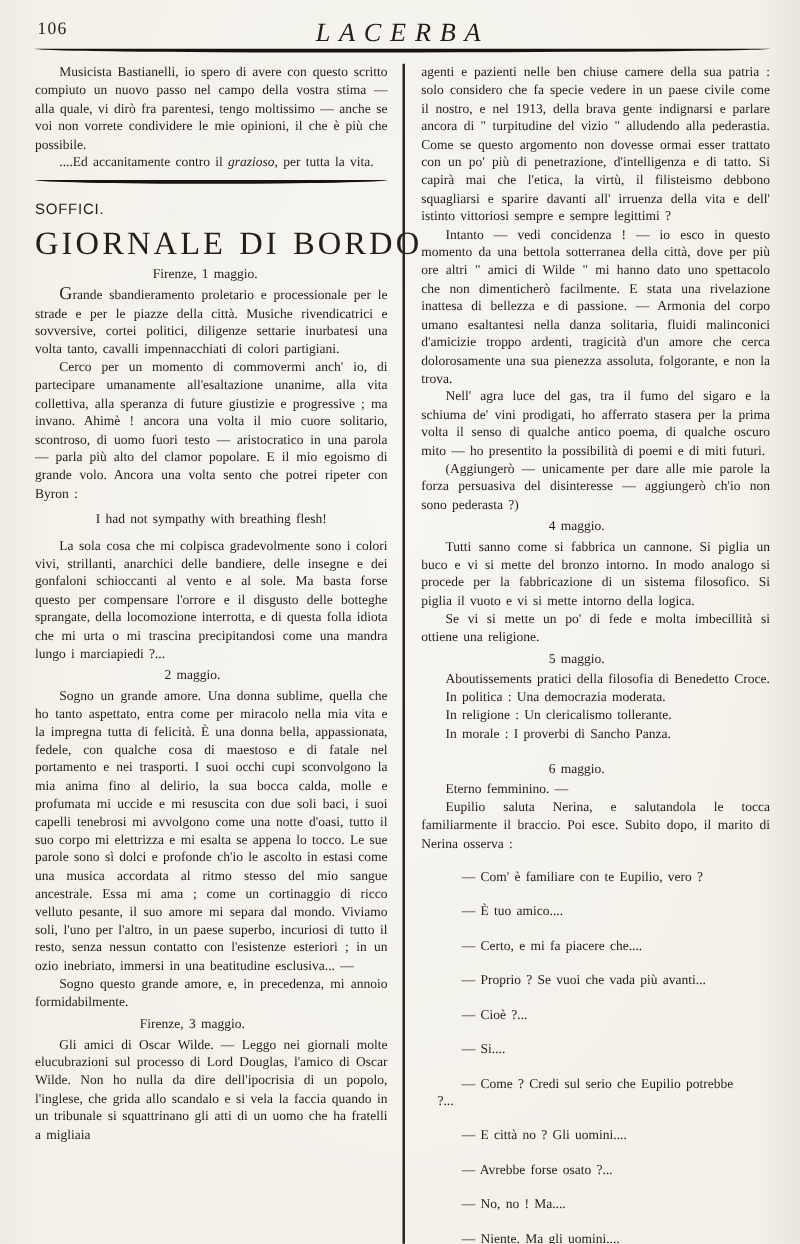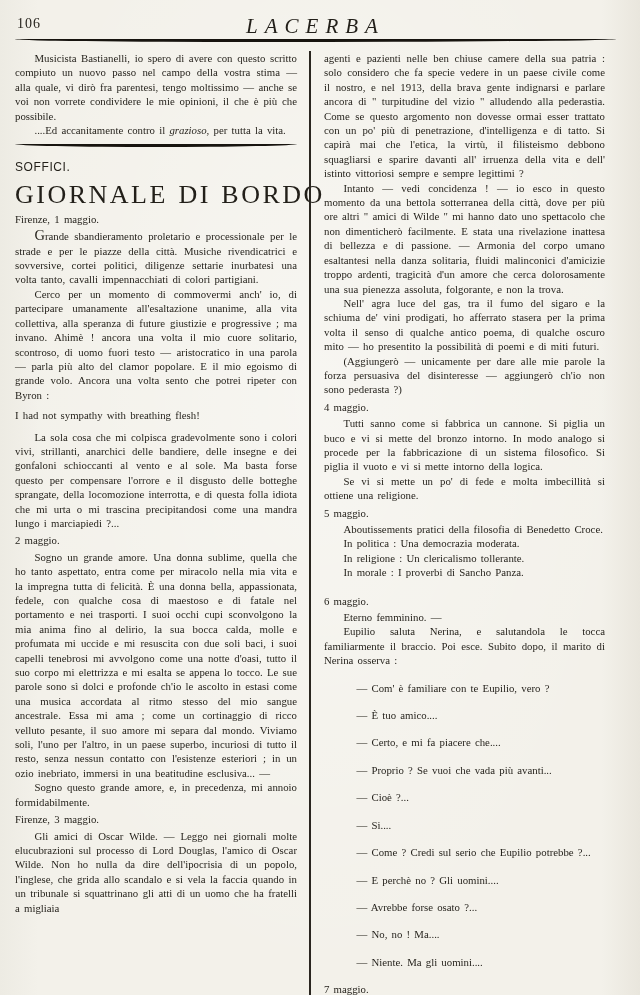--- a/index.html
+++ b/index.html
@@ -7,21 +7,21 @@
     padding: 0;
     width: 640px;
     height: 995px;
     background: #f2f0e9;
     overflow: hidden;
   }
   .page {
     box-sizing: border-box;
     width: 640px;
     height: 995px;
-    padding: 14px 24px 0 15px;
+    padding: 14px 24px 0 28px;
     font-family: "Liberation Serif", "DejaVu Serif", serif;
     color: #221f19;
     background:
       radial-gradient(ellipse at 50% 40%, rgba(255,255,255,0.35), rgba(0,0,0,0) 70%),
       linear-gradient(90deg, #edebe3 0%, #f3f1ea 6%, #f3f1ea 94%, #e9e6dd 100%),
       #f2f0e9;
   }
   .page-header {
     position: relative;
     height: 22px;
@@ -69,26 +69,27 @@
   }
   .p {
     margin: 0;
     text-align: justify;
     text-indent: 1.8em;
   }
   .p.noindent { text-indent: 0; }
   .p.leftalign { text-align: left; }
   .initial::first-letter { font-size: 14.5px; }
   .date {
-    text-align: left;
+    text-align: center;
     padding-right: 2.8em;
     margin: 3px 0 2px;
   }
   .date.near-right { padding-right: 0.9em; }
   .verse {
+    text-align: center;
     text-indent: 0;
     margin: 6px 0 7px;
   }
   .section-rule {
     height: 3px;
     background: #17140f;
     margin: 7px 0 5px;
     border-radius: 0 0 50% 50% / 0 0 100% 100%;
   }
   .author {
@@ -168,21 +169,21 @@
       <p class="p leftalign">Eterno femminino. —</p>
       <p class="p">Eupilio saluta Nerina, e salutandola le tocca familiarmente il braccio. Poi esce. Subito dopo, il marito di Nerina osserva :</p>
 
       <p class="dialogue">— Com' è familiare con te Eupilio, vero ?</p>
       <p class="dialogue">— È tuo amico....</p>
       <p class="dialogue">— Certo, e mi fa piacere che....</p>
       <p class="dialogue">— Proprio ? Se vuoi che vada più avanti...</p>
       <p class="dialogue">— Cioè ?...</p>
       <p class="dialogue">— Si....</p>
       <p class="dialogue">— Come ? Credi sul serio che Eupilio potrebbe ?...</p>
-      <p class="dialogue">— E perchè no ? Gli uomini....</p>
+      <p class="dialogue">— E città no ? Gli uomini....</p>
       <p class="dialogue">— Avrebbe forse osato ?...</p>
       <p class="dialogue">— No, no ! Ma....</p>
       <p class="dialogue">— Niente. Ma gli uomini....</p>
 
       <div class="date">7 maggio.</div>
       <p class="p">M' è sempre parso che tornar con la moglie dopo una scappata amorosa debba essere un sollievo, un po' come rimettersi le scarpe vecchie lasciate per le nuove.</p>
     </div>
 
   </div>
 </div>

